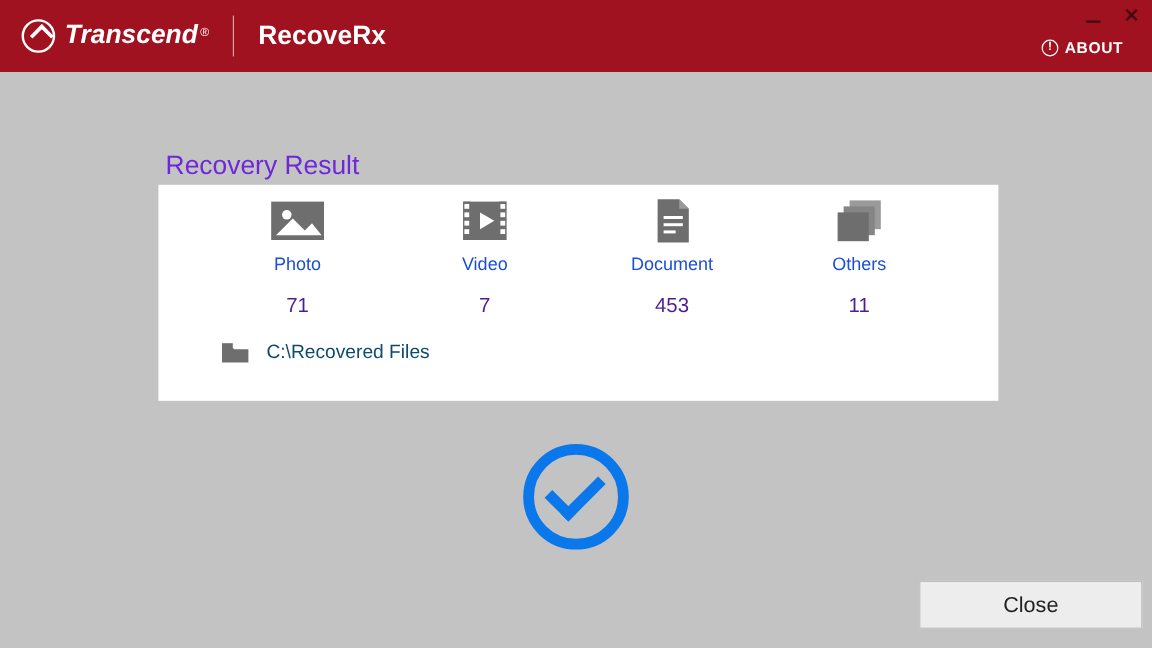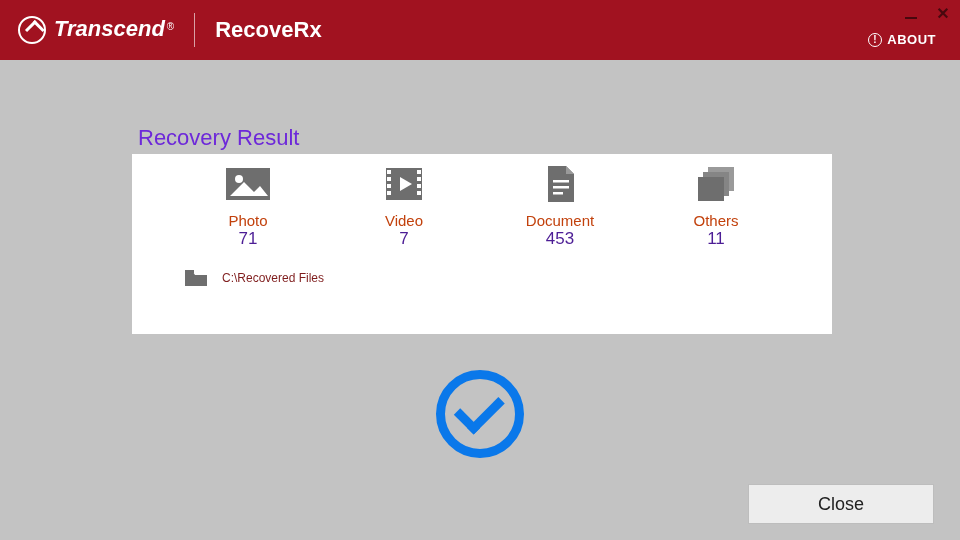--- a/index.html
+++ b/index.html
@@ -34,36 +34,36 @@
 
   .result-title { position:absolute; left:138px; top:65px; font-size:22px; color:#6d28d9; }
 
   .panel {
     position:absolute; left:132px; top:94px; width:700px; height:180px;
     background:#fff; padding: 12px 28px 0 28px;
   }
   .categories { display:flex; justify-content: space-around; padding: 0 10px; }
   .category { display:flex; flex-direction:column; align-items:center; width:120px; cursor:pointer; }
   .cat-icon { width:48px; height:36px; display:flex; align-items:center; justify-content:center; margin-bottom:10px; }
-  .cat-label { font-size:15px; color:#c2410c; }
+  .cat-label { font-size:15px; color:#1d4ed8; margin-bottom:16px; }
   .cat-count { font-size:17px; color:#4c1d95; }
 
   .path-row { display:flex; align-items:center; gap:14px; margin-top:20px; padding-left:24px; }
   .folder-icon { width:24px; height:18px; }
-  .path-text { font-size:12px; color:#7f1d1d; }
+  .path-text { font-size:16px; color:#0c4a6e; }
 
   .success-badge {
     position:absolute; left:50%; top:310px; transform:translateX(-50%);
     width:88px; height:88px; border:9px solid #0a78ea; border-radius:50%;
     display:flex; align-items:center; justify-content:center;
   }
   .checkmark { width:44px; height:28px; border-left:9px solid #0a78ea; border-bottom:9px solid #0a78ea; transform: rotate(-45deg) translate(3px,-4px); }
 
   .close-btn {
-    position:absolute; right:26px; bottom:16px;
+    position:absolute; right:8px; bottom:16px;
     width:186px; height:40px; background:#ededed; border:1px solid #bdbdbd;
     font-size:18px; color:#222; display:flex; align-items:center; justify-content:center;
     cursor:pointer;
   }
 </style>
 </head>
 <body>
 
 <div class="header">
   <div class="brand-group">

